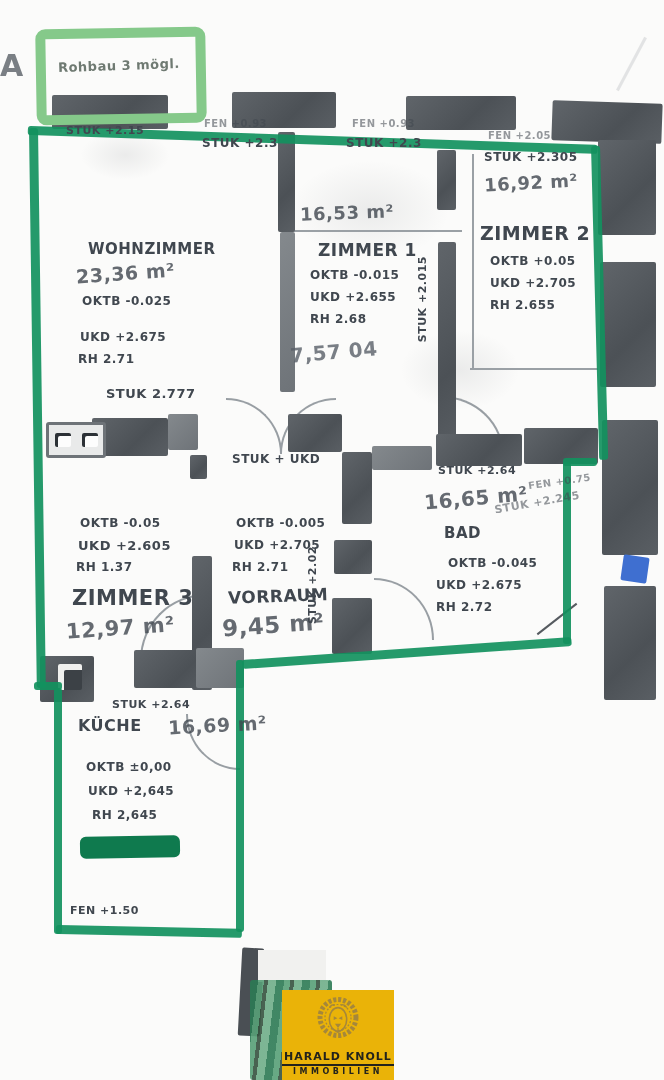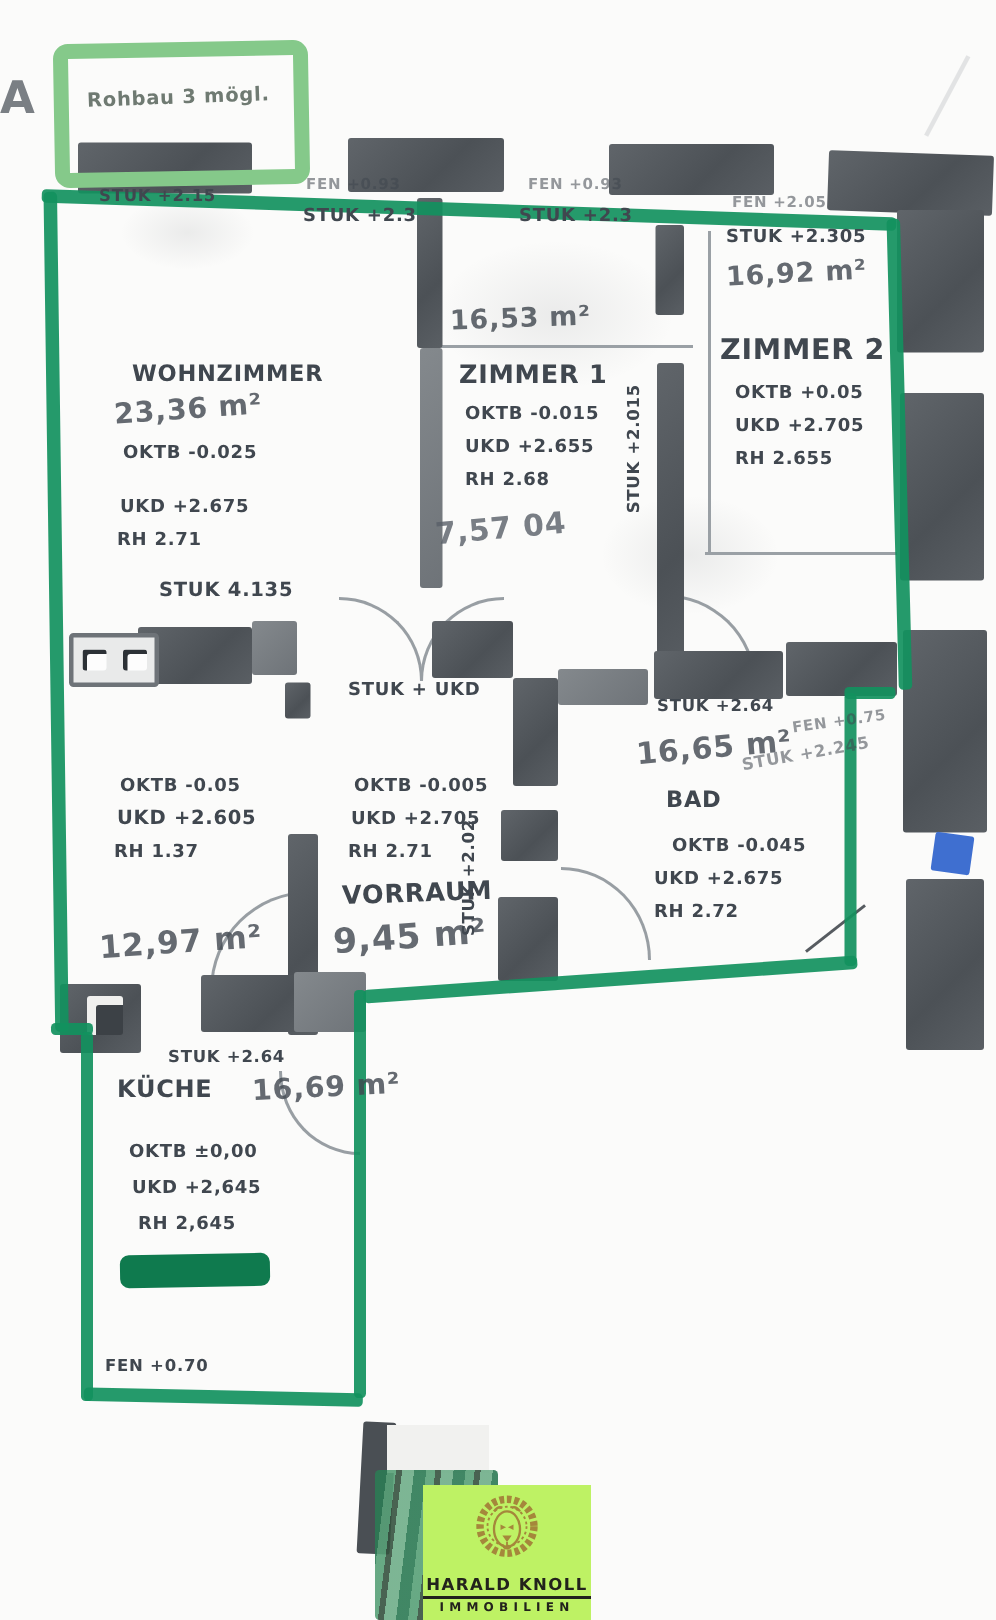--- a/index.html
+++ b/index.html
@@ -16,21 +16,21 @@
   .arcTL{border-top:2px solid #989ea3;border-left:2px solid #989ea3;border-top-left-radius:100%;}
   .arcTR{border-top:2px solid #989ea3;border-right:2px solid #989ea3;border-top-right-radius:100%;}
   .arcBL{border-bottom:2px solid #989ea3;border-left:2px solid #989ea3;border-bottom-left-radius:100%;}
   
   .hand{position:absolute;color:#40474f;font-weight:bold;white-space:nowrap;letter-spacing:.5px;}
   .faint{opacity:.55;}
   .scrawl{opacity:.8;}
   .vtext{writing-mode:vertical-rl;transform:rotate(180deg);}
   .blob{position:absolute;border-radius:50%;background:radial-gradient(rgba(90,95,100,.10),rgba(90,95,100,0) 70%);}
   
-  .logo{position:absolute;left:282px;top:990px;width:112px;height:90px;background:#bef264;z-index:40;
+  .logo{position:absolute;left:282px;top:990px;width:112px;height:90px;background:#eab308;z-index:40;
         display:flex;flex-direction:column;align-items:center;justify-content:flex-start;}
   .logo-name{font-size:11px;font-weight:bold;color:#23231c;letter-spacing:1px;border-bottom:2px solid #23231c;padding:0 2px 1px 2px;}
   .logo-sub{font-size:8px;font-weight:bold;color:#23231c;letter-spacing:3.5px;margin-top:1px;}
   .stub-green{position:absolute;left:250px;top:980px;width:82px;height:100px;
       background:repeating-linear-gradient(97deg,#2c7a54 0 8px,#57a077 8px 14px,#35523f 14px 18px,#6fae89 18px 26px);
       opacity:.9;border-radius:3px;}
   .z-top{z-index:20;}
 </style>
 </head>
 <body>
@@ -116,42 +116,43 @@
   <div class="hand faint" style="left:352px;top:118px;font-size:10px;">FEN +0.93</div>
   <div class="hand z-top" style="left:346px;top:136px;font-size:12px;">STUK +2.3</div>
 
   <div class="hand" style="left:88px;top:240px;font-size:15px;">WOHNZIMMER</div>
   <div class="hand scrawl" style="left:76px;top:262px;font-size:19px;transform:rotate(-4deg);">23,36 m²</div>
   <div class="hand" style="left:82px;top:294px;font-size:12px;">OKTB -0.025</div>
   <div class="hand" style="left:80px;top:330px;font-size:12px;">UKD +2.675</div>
   <div class="hand" style="left:78px;top:352px;font-size:12px;">RH 2.71</div>
 
   <div class="hand scrawl" style="left:300px;top:202px;font-size:18px;transform:rotate(-2deg);">16,53 m²</div>
-  <div class="hand" style="left:306px;top:240px;font-size:17px;">ZIMMER 1</div>
+  <div class="hand" style="left:318px;top:240px;font-size:17px;">ZIMMER 1</div>
   <div class="hand" style="left:310px;top:268px;font-size:12px;">OKTB -0.015</div>
   <div class="hand" style="left:310px;top:290px;font-size:12px;">UKD +2.655</div>
   <div class="hand" style="left:310px;top:312px;font-size:12px;">RH 2.68</div>
   <div class="hand scrawl" style="left:290px;top:340px;font-size:20px;color:#596069;transform:rotate(-5deg);">7,57 04</div>
   <div class="hand vtext" style="left:416px;top:256px;font-size:11px;">STUK +2.015</div>
 
   <div class="hand faint" style="left:488px;top:130px;font-size:10px;">FEN +2.05</div>
   <div class="hand" style="left:484px;top:150px;font-size:12px;">STUK +2.305</div>
   <div class="hand scrawl" style="left:484px;top:172px;font-size:18px;transform:rotate(-3deg);">16,92 m²</div>
   <div class="hand" style="left:480px;top:222px;font-size:19px;">ZIMMER 2</div>
   <div class="hand" style="left:490px;top:254px;font-size:12px;">OKTB +0.05</div>
   <div class="hand" style="left:490px;top:276px;font-size:12px;">UKD +2.705</div>
   <div class="hand" style="left:490px;top:298px;font-size:12px;">RH 2.655</div>
 
-  <div class="hand" style="left:106px;top:386px;font-size:13px;">STUK 4.135</div>
+  <div class="hand" style="left:106px;top:386px;font-size:13px;">STUK 2.777</div>
   <div class="hand" style="left:232px;top:452px;font-size:12px;">STUK + UKD</div>
   <div class="hand vtext" style="left:306px;top:546px;font-size:11px;">STUK +2.02</div>
 
   <div class="hand" style="left:80px;top:516px;font-size:12px;">OKTB -0.05</div>
   <div class="hand" style="left:78px;top:538px;font-size:13px;">UKD +2.605</div>
   <div class="hand" style="left:76px;top:560px;font-size:12px;">RH 1.37</div>
+  <div class="hand" style="left:72px;top:586px;font-size:21px;">ZIMMER 3</div>
   <div class="hand scrawl" style="left:66px;top:616px;font-size:21px;transform:rotate(-4deg);">12,97 m²</div>
 
   <div class="hand" style="left:236px;top:516px;font-size:12px;">OKTB -0.005</div>
   <div class="hand" style="left:234px;top:538px;font-size:12px;">UKD +2.705</div>
   <div class="hand" style="left:232px;top:560px;font-size:12px;">RH 2.71</div>
   <div class="hand" style="left:228px;top:586px;font-size:17px;transform:rotate(-2deg);">VORRAUM</div>
   <div class="hand scrawl" style="left:222px;top:612px;font-size:23px;transform:rotate(-4deg);">9,45 m²</div>
 
   <div class="hand" style="left:438px;top:464px;font-size:11px;">STUK +2.64</div>
   <div class="hand scrawl" style="left:424px;top:486px;font-size:20px;transform:rotate(-5deg);">16,65 m²</div>
@@ -162,21 +163,21 @@
   <div class="hand" style="left:436px;top:578px;font-size:12px;">UKD +2.675</div>
   <div class="hand" style="left:436px;top:600px;font-size:12px;">RH 2.72</div>
 
   <div class="hand" style="left:112px;top:698px;font-size:11px;">STUK +2.64</div>
   <div class="hand" style="left:78px;top:716px;font-size:16px;">KÜCHE</div>
   <div class="hand scrawl" style="left:168px;top:714px;font-size:19px;transform:rotate(-3deg);">16,69 m²</div>
   <div class="hand" style="left:86px;top:760px;font-size:12px;">OKTB ±0,00</div>
   <div class="hand" style="left:88px;top:784px;font-size:12px;text-align:center;">UKD +2,645</div>
   <div class="hand" style="left:92px;top:808px;font-size:12px;">RH 2,645</div>
   <div class="abs" style="left:80px;top:836px;width:100px;height:22px;background:#0f7a4e;border-radius:6px;transform:rotate(-1deg);"></div>
-  <div class="hand" style="left:70px;top:904px;font-size:11px;">FEN +0.70</div>
+  <div class="hand" style="left:70px;top:904px;font-size:11px;">FEN +1.50</div>
 
   <div class="logo">
     <span style="line-height:0;">
       <svg viewBox="0 0 100 96" width="62" height="60" aria-hidden="true">
         <circle cx="50" cy="44" r="29" fill="none" stroke="#a5873b" stroke-width="8" stroke-dasharray="5 3"></circle>
         <circle cx="50" cy="44" r="21" fill="none" stroke="#a5873b" stroke-width="2" stroke-dasharray="3 3"></circle>
         <ellipse cx="50" cy="47" rx="14" ry="19" fill="none" stroke="#a5873b" stroke-width="2.5"></ellipse>
         <path d="M43 42 l6 3 -6 3 z" fill="#a5873b"></path>
         <path d="M57 42 l-6 3 6 3 z" fill="#a5873b"></path>
         <path d="M45 54 h10 l-5 7 z" fill="#a5873b"></path>

